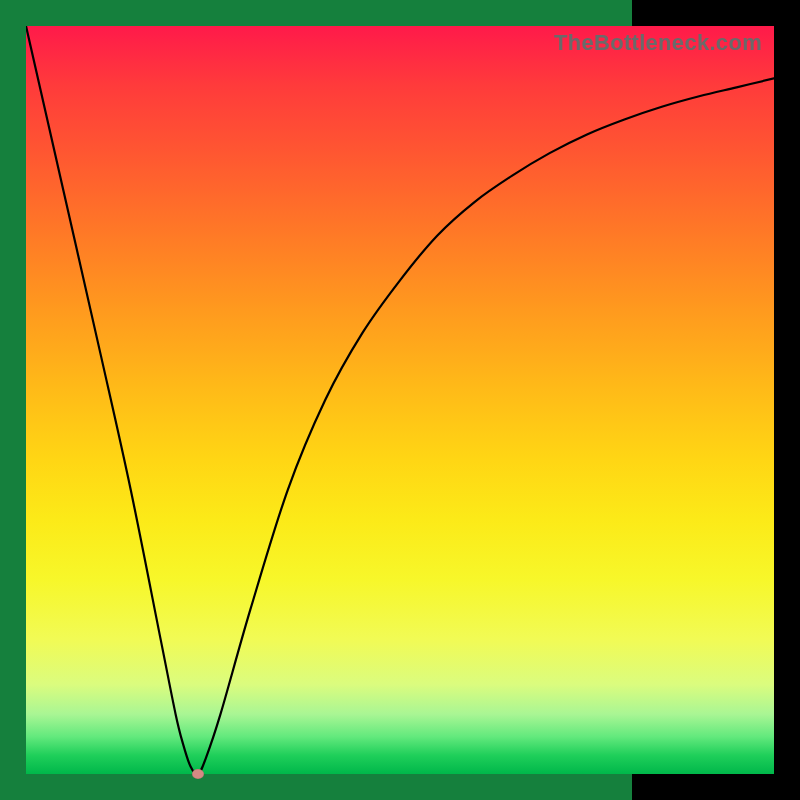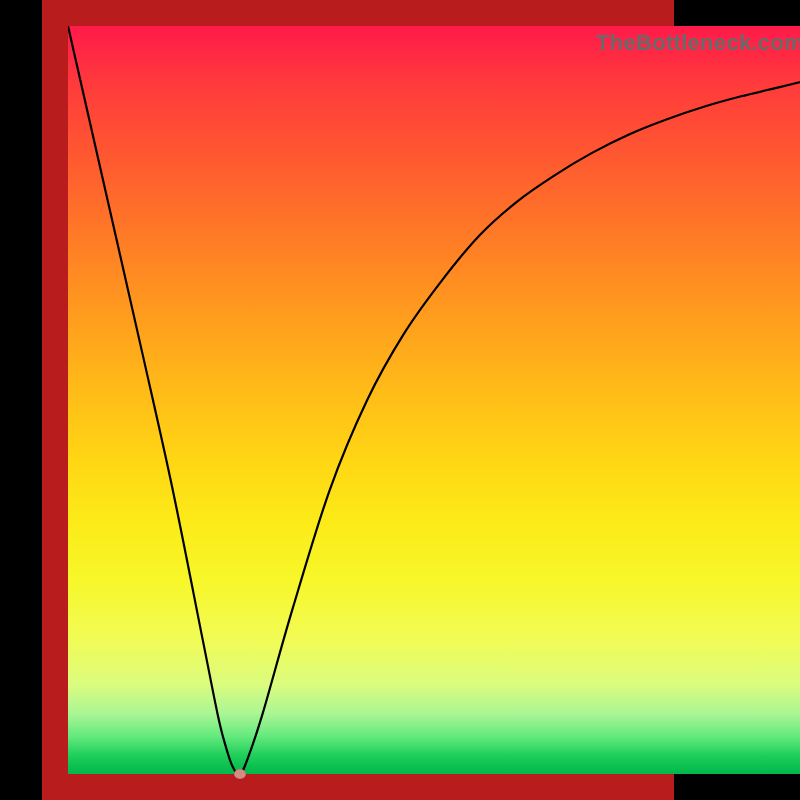--- a/index.html
+++ b/index.html
@@ -8,22 +8,21 @@
     width: 800px;
     height: 800px;
     overflow: hidden;
     background: #000;
     font-family: Arial, Helvetica, sans-serif;
   }
   .frame {
     position: relative;
     width: 632px;
     height: 800px;
-    background: #b91c1c;
-    margin-left: 42px;
+    background: #15803d;
   }
   .plot {
     position: absolute;
     left: 26px;
     top: 26px;
     width: 748px;
     height: 748px;
     
     background: linear-gradient(to bottom,
       #ff1a4a 0%,

